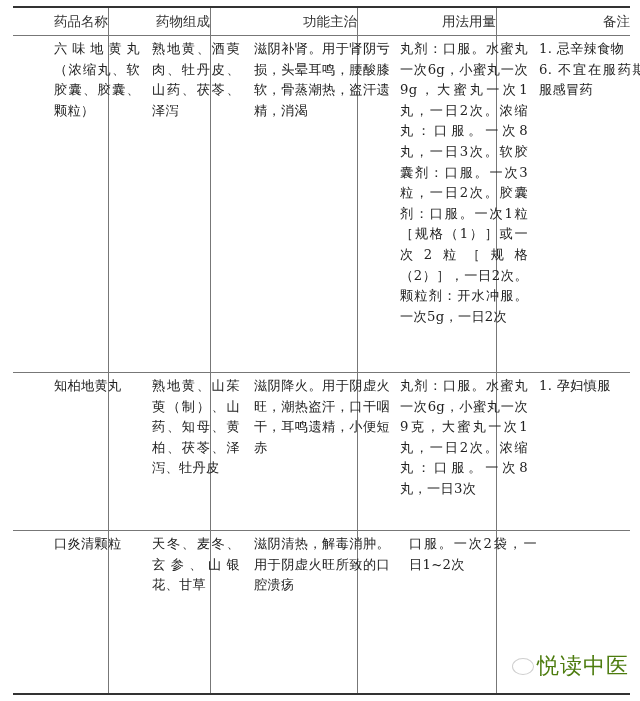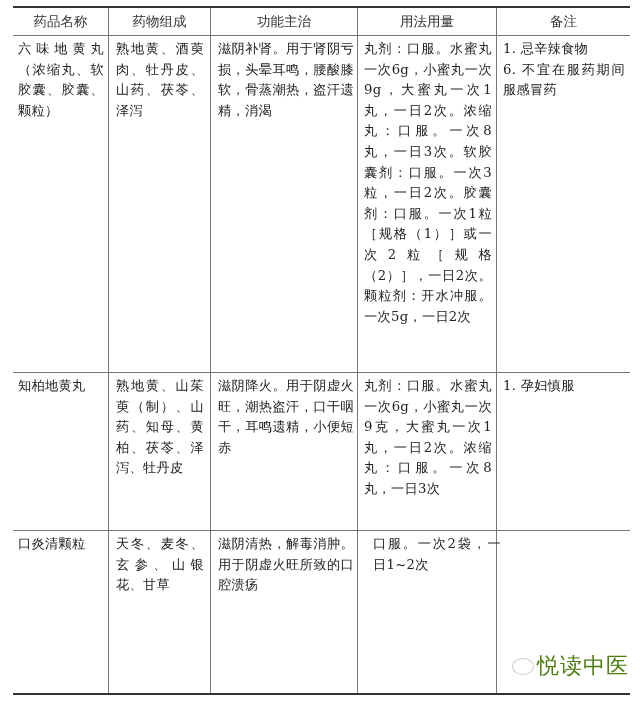--- a/index.html
+++ b/index.html
@@ -4,23 +4,23 @@
 <style>
   html, body { margin: 0; padding: 0; background: #ffffff; }
   body { width: 640px; height: 701px; position: relative; overflow: hidden;
          font-family: "DejaVu Serif", "Liberation Serif", serif; color: #222; }
   .tbl { position: absolute; left: 13px; top: 6px; width: 617px; }
   .top-rule { position: absolute; left: 0; top: 0; width: 617px; height: 2px; background: #333; }
   .bottom-rule { position: absolute; left: 0; top: 687px; width: 617px; height: 2px; background: #333; }
   .hline { position: absolute; left: 0; width: 617px; height: 1px; background: #777; }
   .vline { position: absolute; width: 1px; background: #777; top: 2px; height: 685px; }
   .cell { position: absolute; font-size: 13.2px; line-height: 20.6px; letter-spacing: 0.3px;
-          text-align: justify; word-break: break-all; }
+          text-align: justify; word-break: break-all; margin-left: 36px; }
   .hdr { position: absolute; top: 2px; height: 27px; line-height: 27px; font-size: 13.5px;
-         text-align: center; color: #333; }
+         text-align: right; color: #333; }
   .note-line { display: block; }
   .watermark { position: absolute; left: 512px; top: 651px; font-size: 22px; color: #4d7c0f;
                font-family: "DejaVu Sans", sans-serif; letter-spacing: 1px; }
   .wm-icon { display: inline-block; width: 20px; height: 15px; border: 1.5px solid #cfcfcf;
              border-radius: 50%; vertical-align: -2px; margin-right: 3px; position: relative; }
 </style>
 </head>
 <body>
 
 <div class="tbl">

